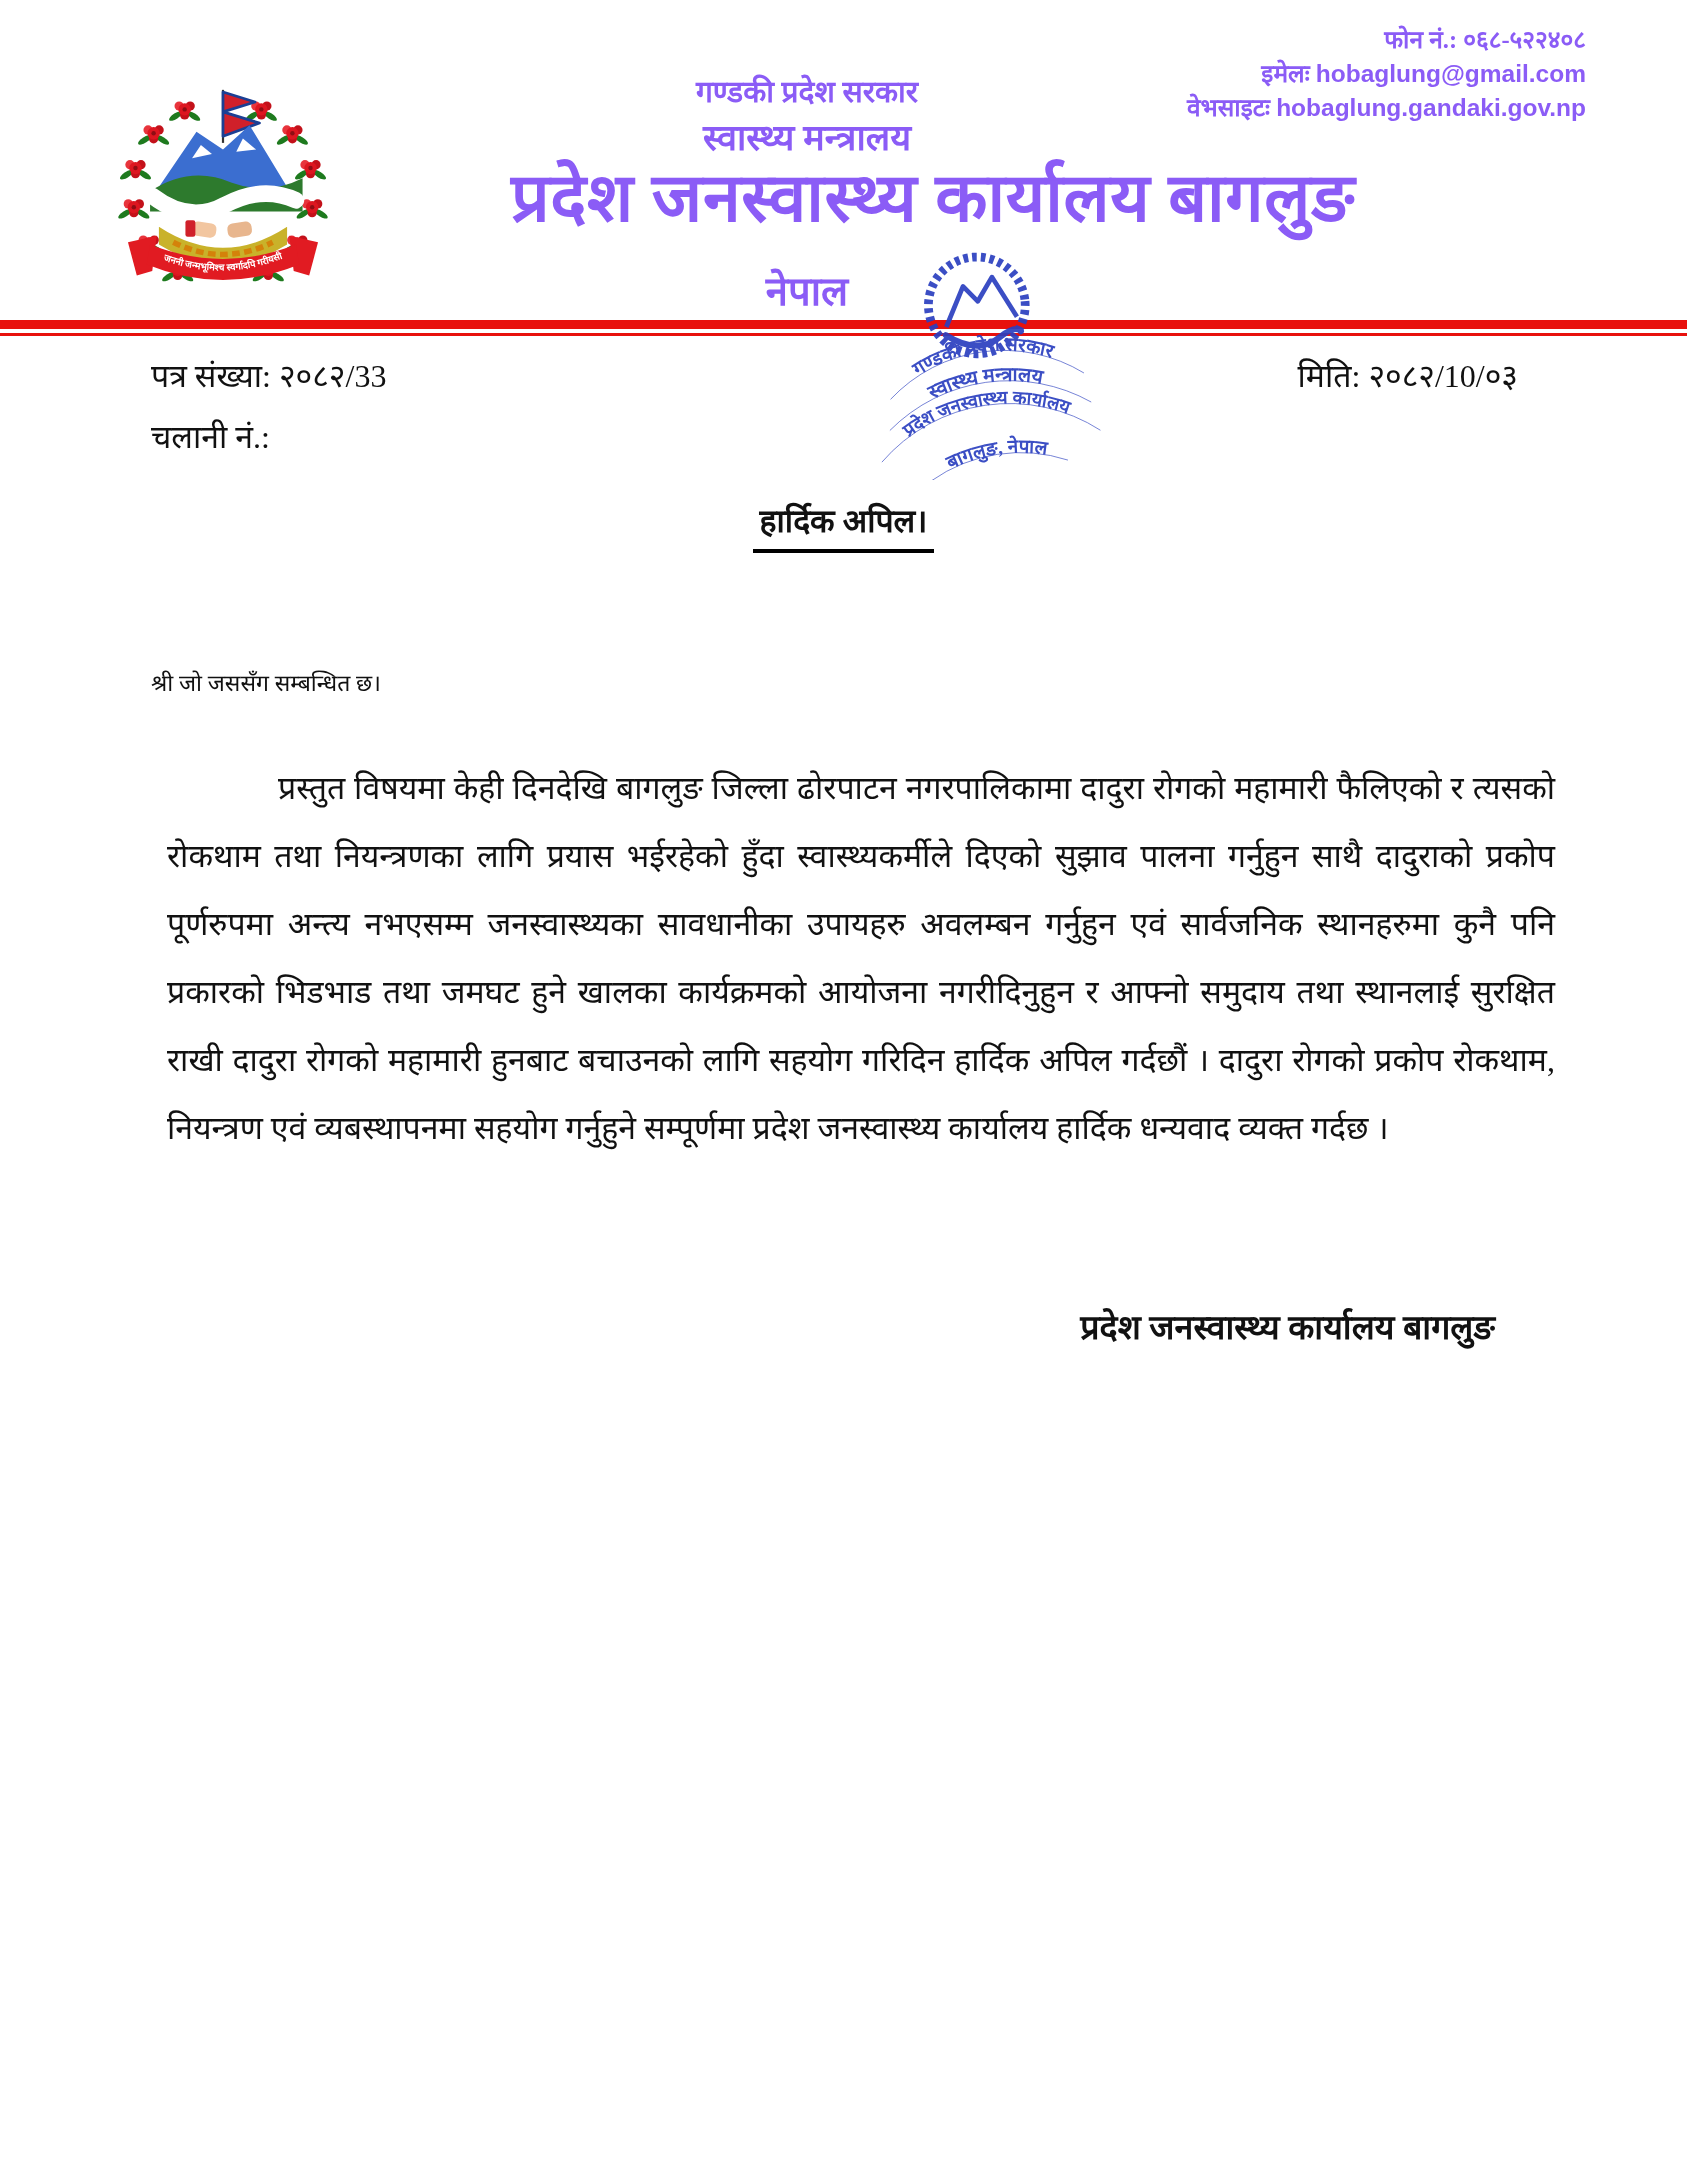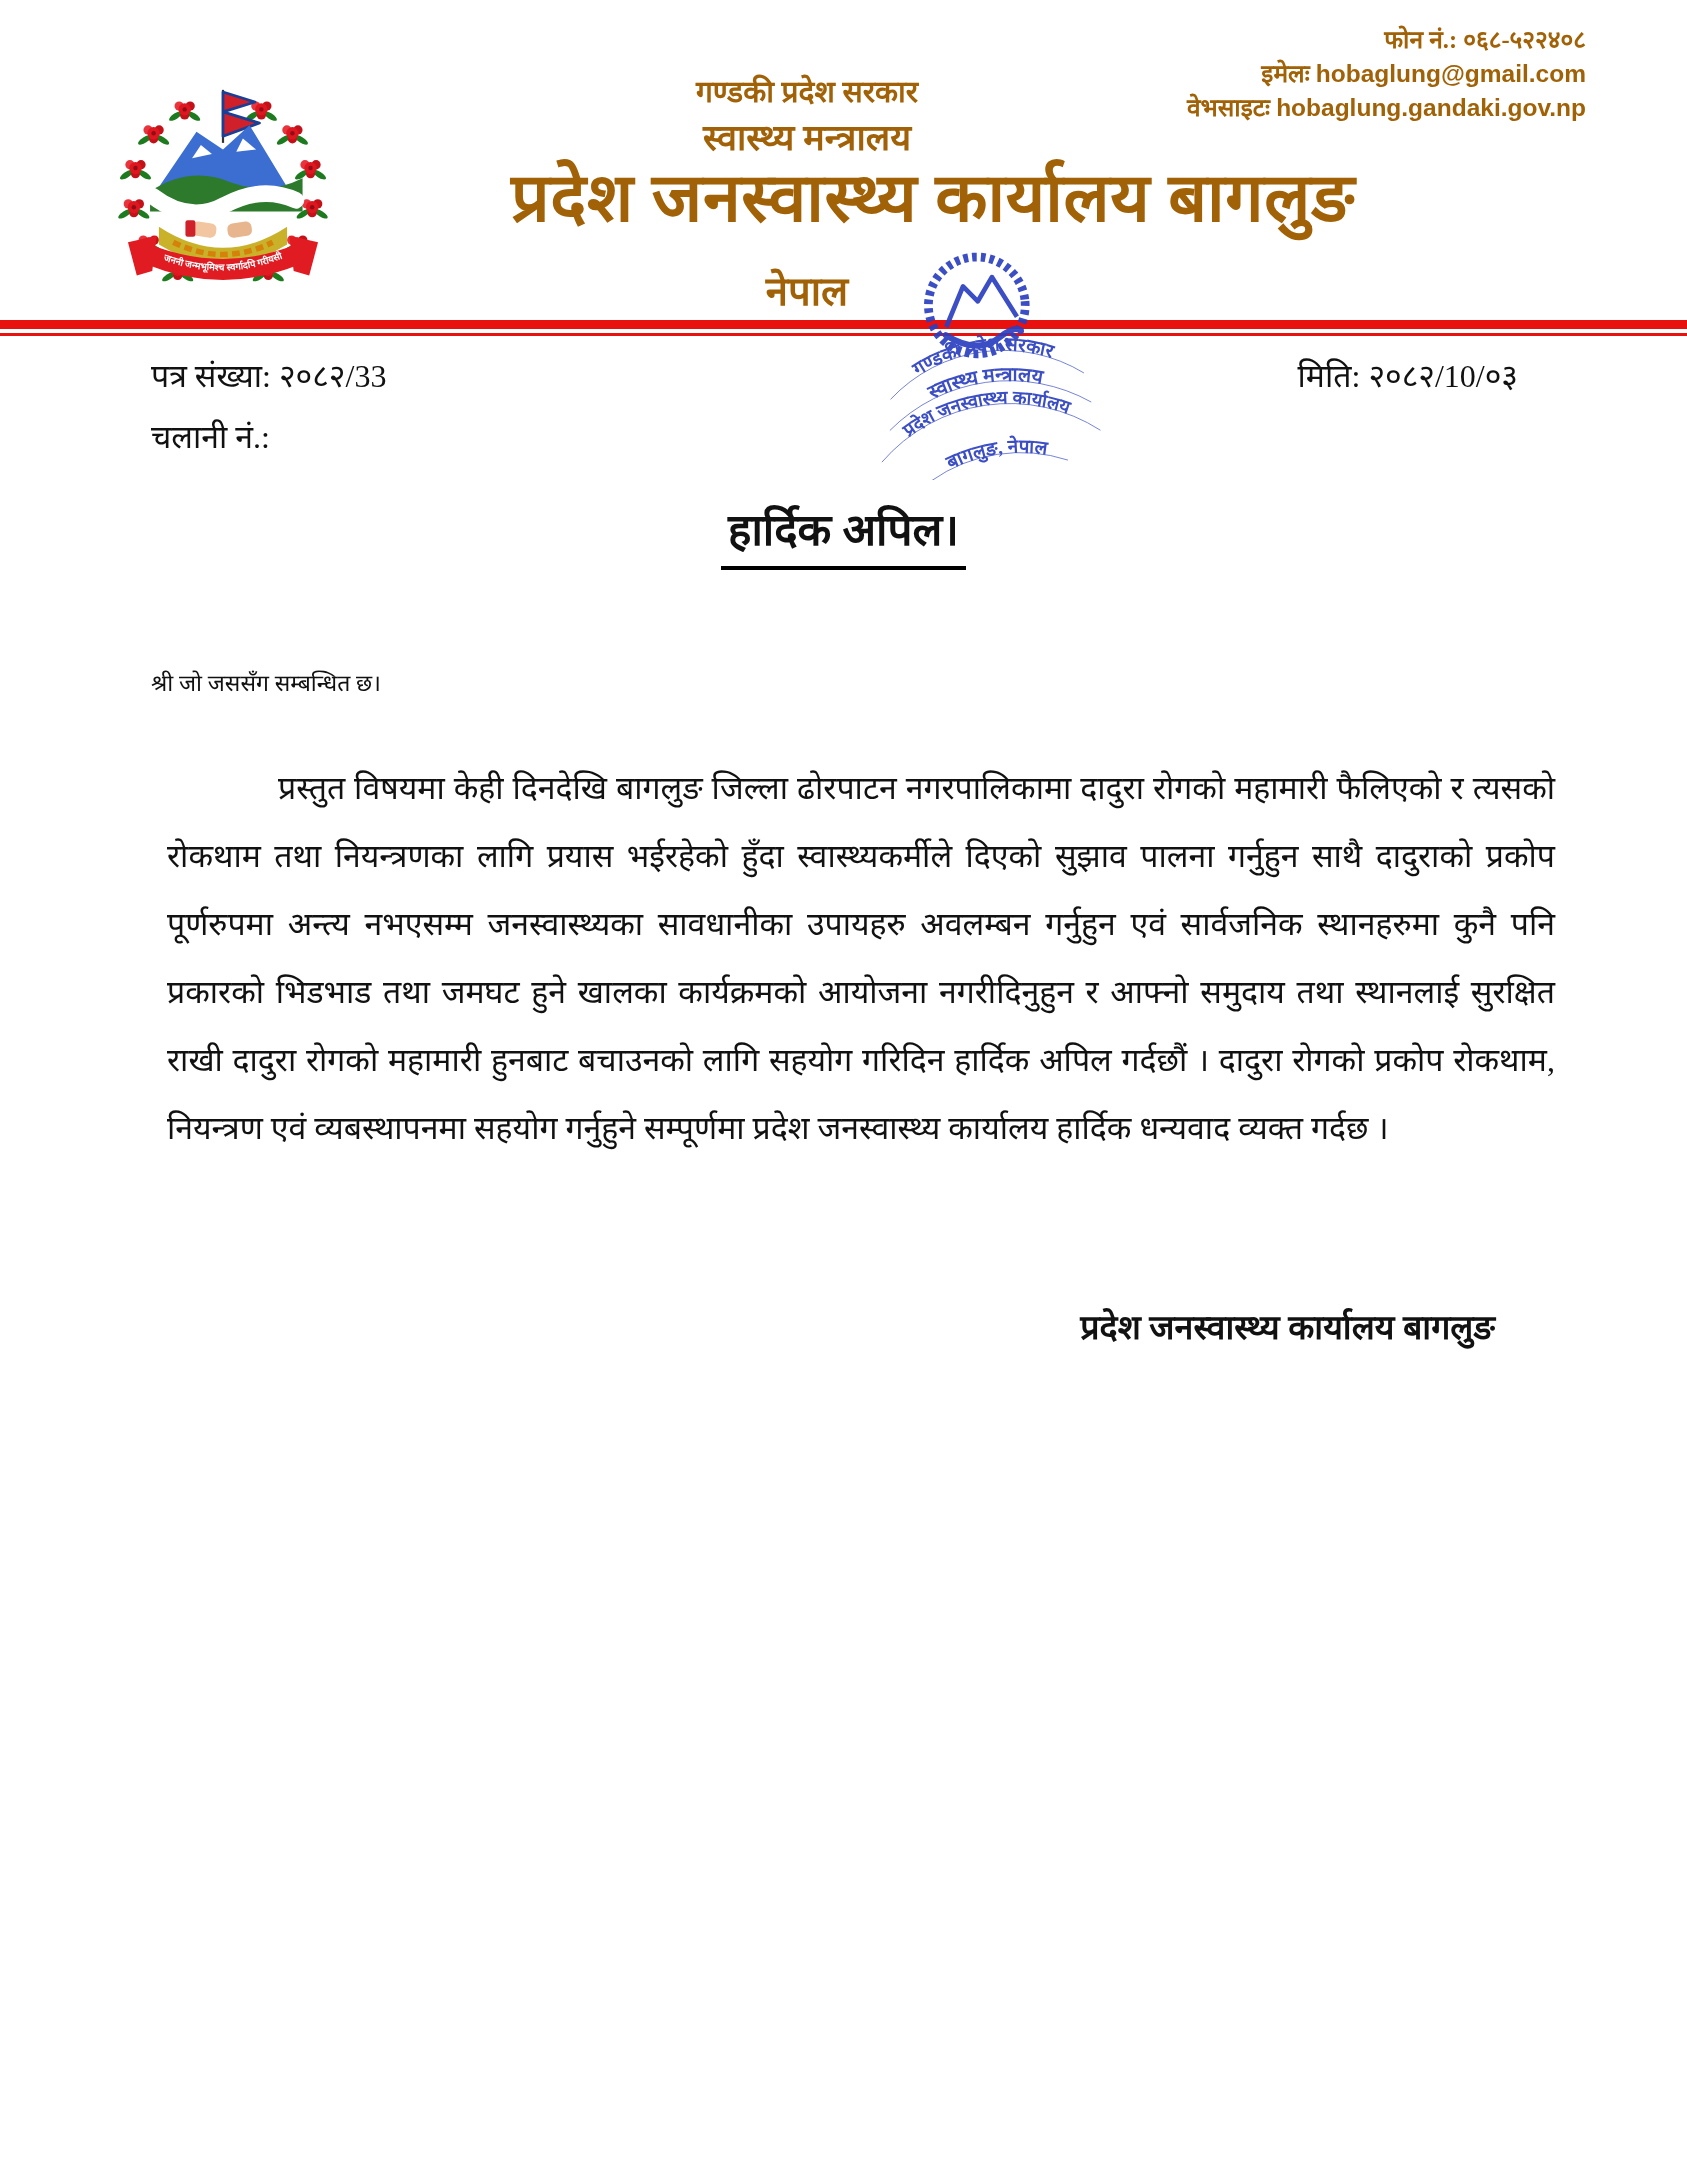--- a/index.html
+++ b/index.html
@@ -5,42 +5,42 @@
   html,body{margin:0;padding:0;background:#ffffff;}
   .page{
     position:relative;
     width:1687px;height:2183px;
     background:#ffffff;
     font-family:"Liberation Serif","DejaVu Serif",serif;
     color:#111111;
     overflow:hidden;
   }
   .abs{position:absolute;}
-  .red{color:#a16207;}
+  .red{color:#8b5cf6;}
   .center{text-align:center;}
   
   .logo{left:111px;top:81px;width:224px;height:221px;}
   .gov-line{left:549px;top:70px;width:516px;font-size:30px;font-weight:bold;}
   .ministry-line{left:549px;top:112px;width:516px;font-size:36px;font-weight:bold;}
   .office-title{left:311px;top:148px;width:1244px;font-size:68px;font-weight:bold;white-space:nowrap;letter-spacing:0.7px;}
   .country-line{left:549px;top:262px;width:516px;font-size:40px;font-weight:bold;}
   .contact{right:101px;top:22.5px;text-align:right;font-size:24.5px;font-weight:bold;line-height:34px;}
   .contact .lat{font-family:"Liberation Sans","DejaVu Sans",sans-serif;}
   
   .rule-thick{left:0;right:0;top:320px;height:8.6px;background:#e8110d;}
   .rule-thin{left:0;right:0;top:333px;height:2.6px;background:#e8110d;}
   
   .stamp{left:857px;top:238px;width:249px;height:242px;opacity:0.92;}
   
   .ref-no{left:151px;top:353px;font-size:32px;}
   .ref-date{right:169px;top:353px;font-size:32px;}
   .ref-dispatch{left:151px;top:414px;font-size:32px;}
   
   .title-row{left:0;right:0;top:498px;text-align:center;}
-  .letter-title{display:inline-block;font-size:44px;font-weight:bold;border-bottom:4.6px solid #000;padding:0 6.6px 8px 6.6px;}
+  .letter-title{display:inline-block;font-size:32px;font-weight:bold;border-bottom:4.6px solid #000;padding:0 6.6px 8px 6.6px;}
   
   .salutation{left:151px;top:666px;font-size:23px;}
   .body-par{left:151px;top:754px;width:1388px;font-size:32px;line-height:68px;text-align:justify;text-indent:111px;margin-left:16px;}
   .signature{right:192px;top:1303px;font-size:34px;font-weight:bold;}
 </style>
 </head>
 <body>
 
 <div class="page">
 

